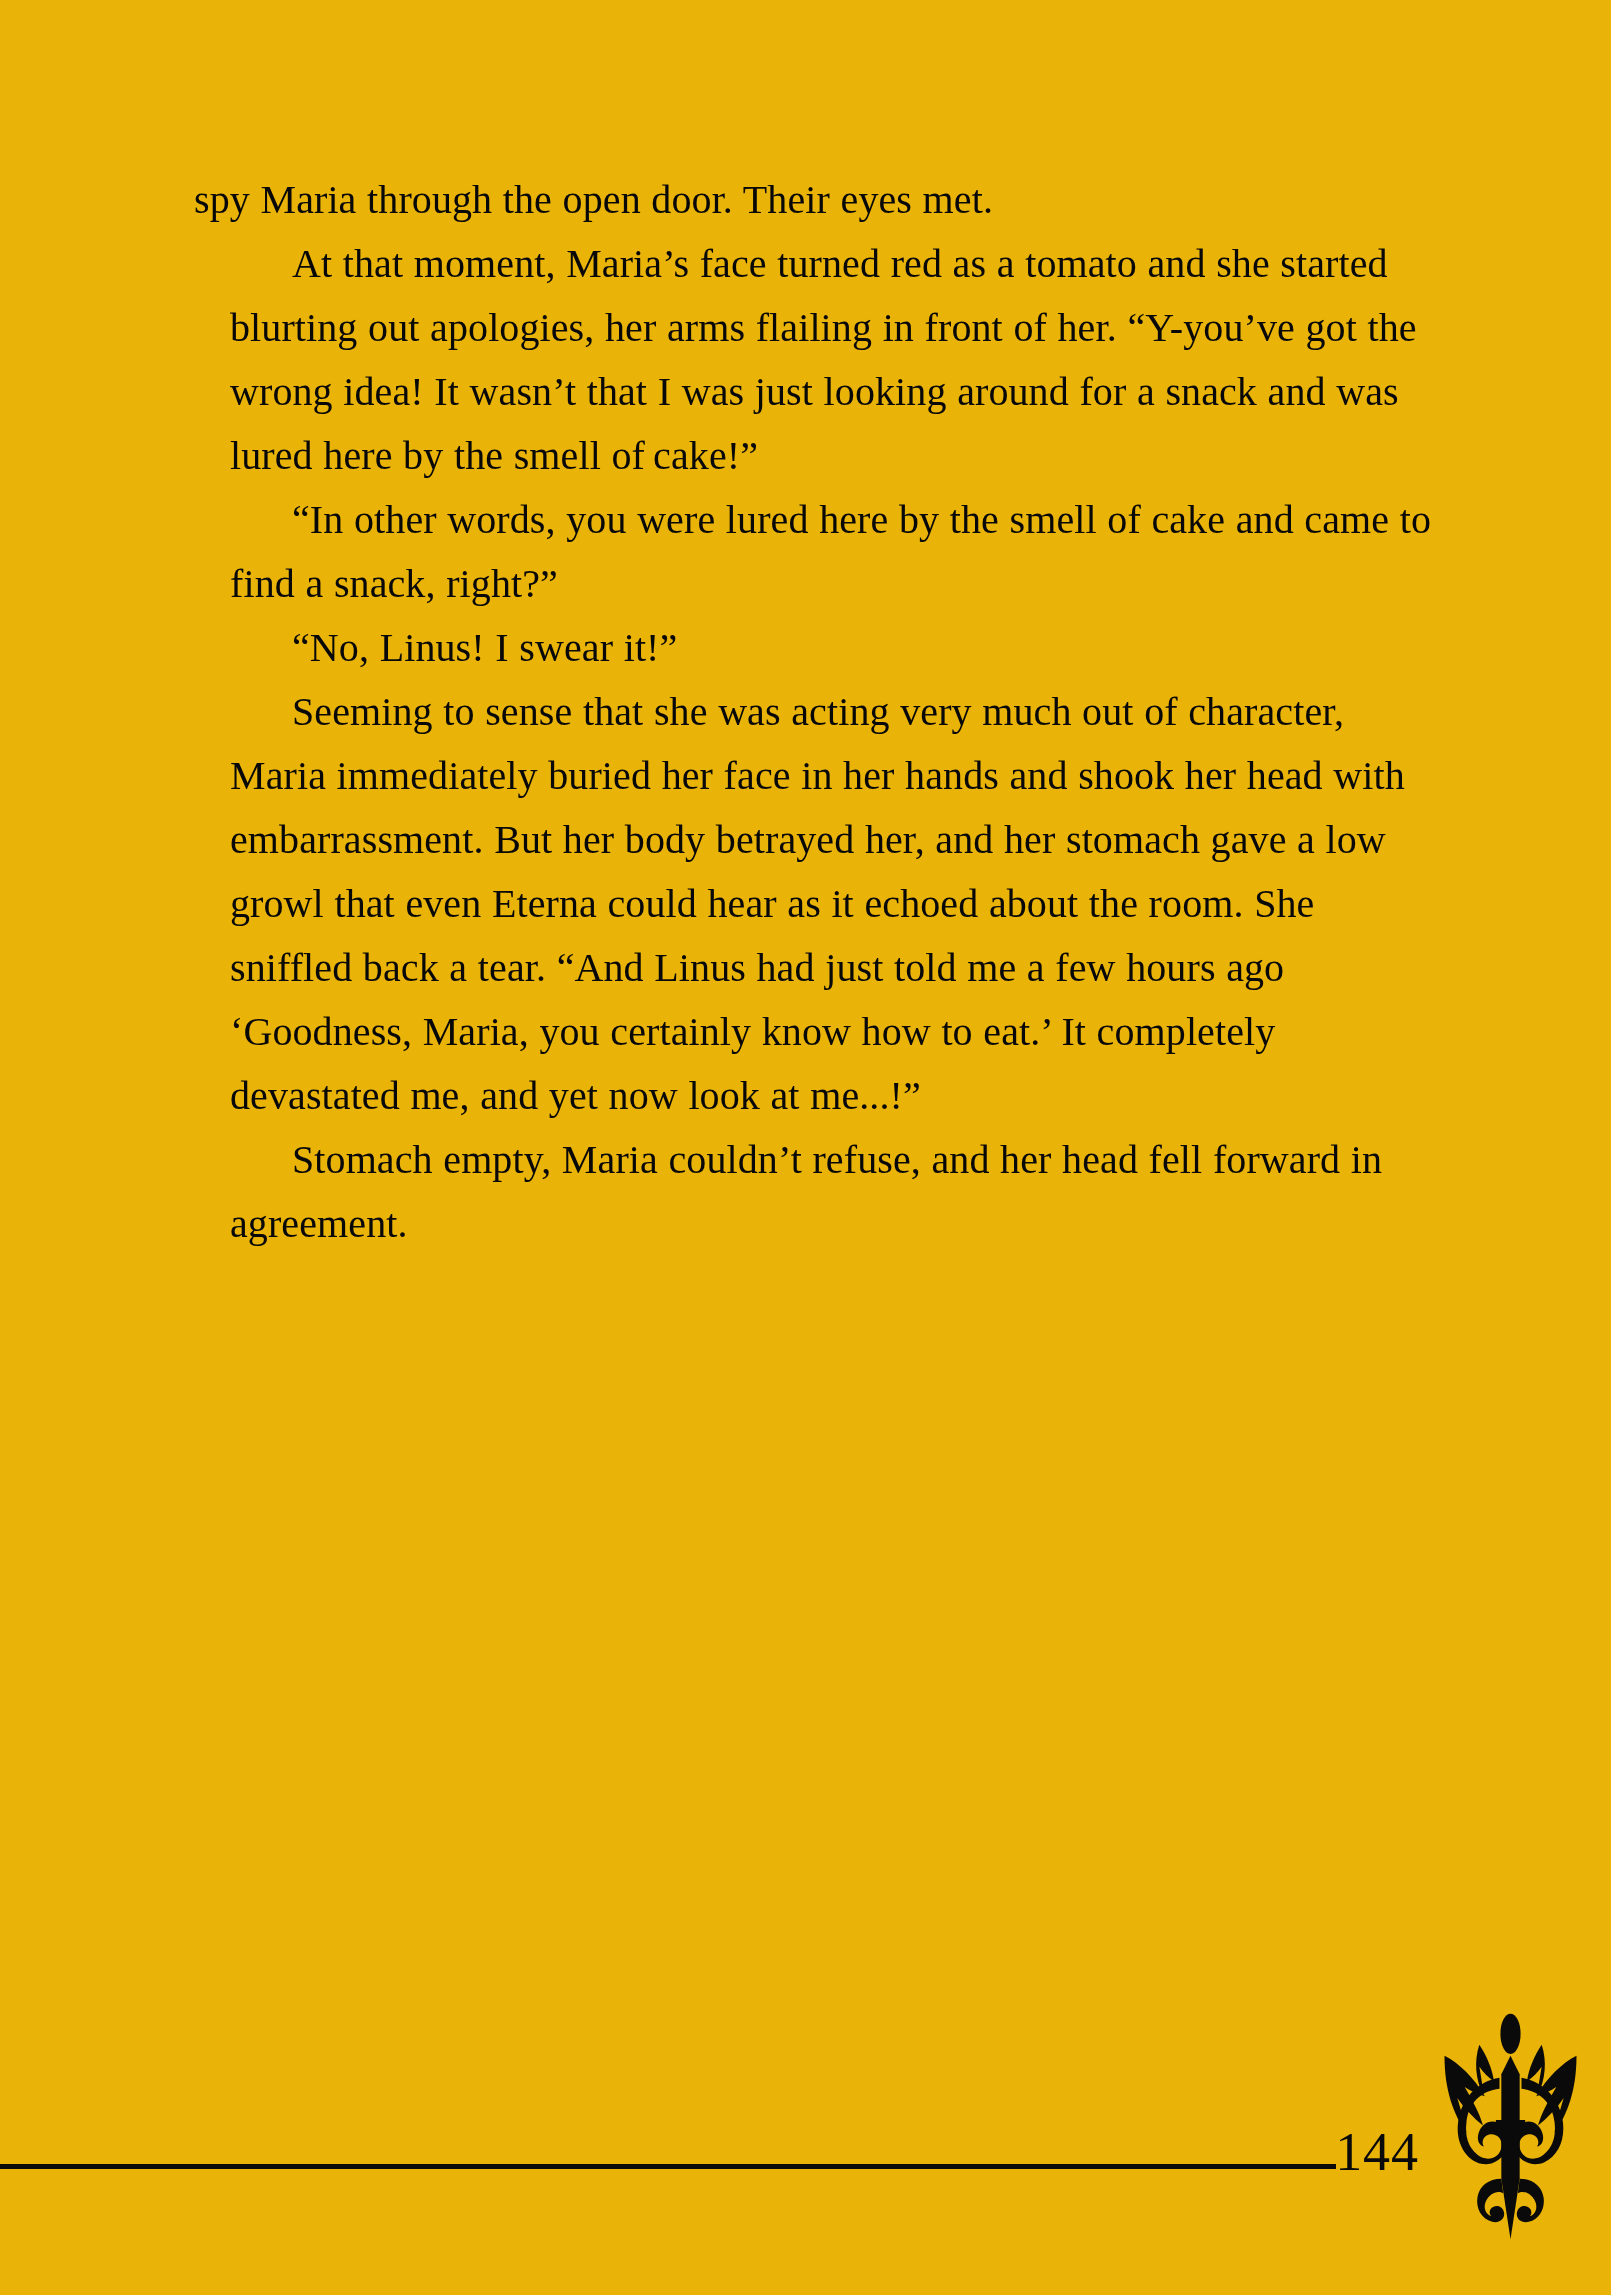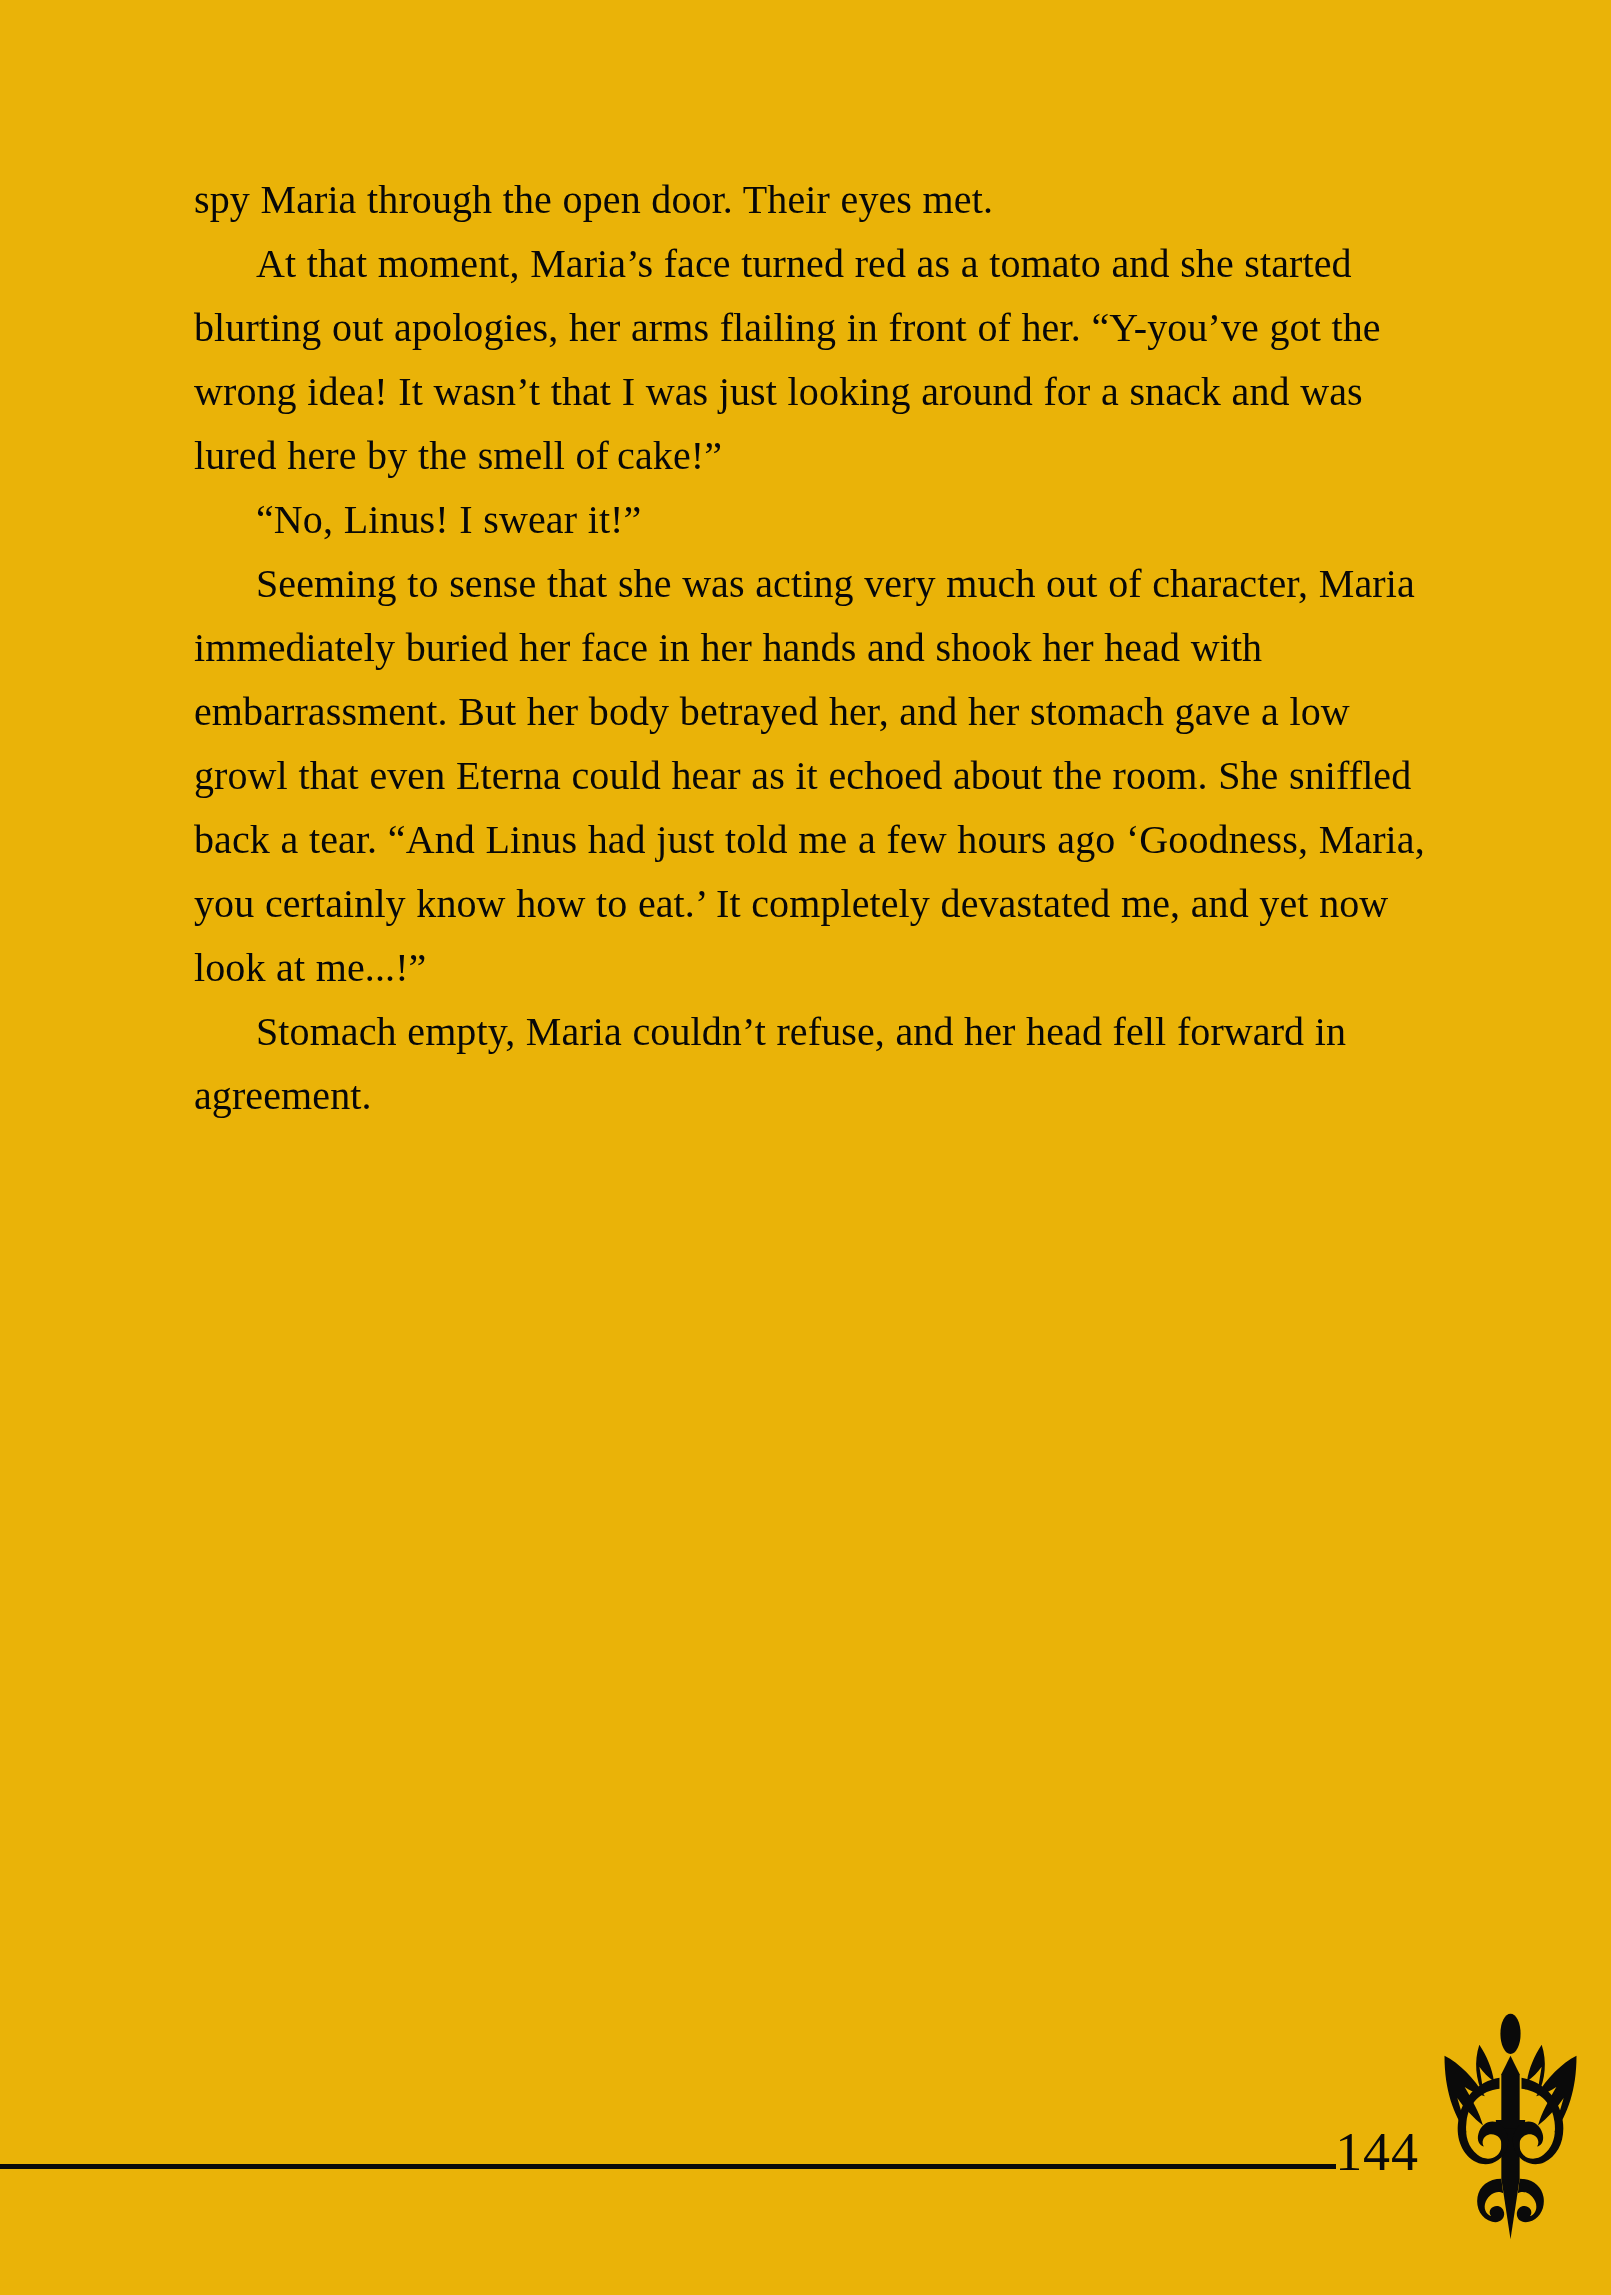--- a/index.html
+++ b/index.html
@@ -36,20 +36,21 @@
     margin: 0;
     font-size: 40px;
     line-height: 64px;
     letter-spacing: 0.1px;
     word-spacing: 0.5px;
     text-align: left;
     color: #080808;
   }
   .para.indent {
     text-indent: 62px;
+    margin-left: 36px;
   }
   .para.cont {
     text-indent: 0;
   }
 
   
   .footer {
     position: absolute;
     left: 0;
     top: 2118px;
@@ -92,20 +93,21 @@
   }
 </style>
 </head>
 <body>
 
 <div class="page">
 
   <div class="text-block">
     <p class="para cont">spy Maria through the open door. Their eyes met.</p>
     <p class="para indent">At that moment, Maria’s face turned red as a tomato and she started blurting out apologies, her arms flailing in front of her. “Y-you’ve got the wrong idea! It wasn’t that I was just looking around for a snack and was lured here by the smell of cake!”</p>
+    <p class="para indent">“In other words, you were lured here by the smell of cake and came to find a snack, right?”</p>
     <p class="para indent">“No, Linus! I swear it!”</p>
     <p class="para indent">Seeming to sense that she was acting very much out of character, Maria immediately buried her face in her hands and shook her head with embarrassment. But her body betrayed her, and her stomach gave a low growl that even Eterna could hear as it echoed about the room. She sniffled back a tear. “And Linus had just told me a few hours ago ‘Goodness, Maria, you certainly know how to eat.’ It completely devastated me, and yet now look at me...!”</p>
     <p class="para indent">Stomach empty, Maria couldn’t refuse, and her head fell forward in agreement.</p>
   </div>
 
   <div class="footer">
 
     <div class="footer-rule"></div>
 
     <div class="page-number">144</div>

